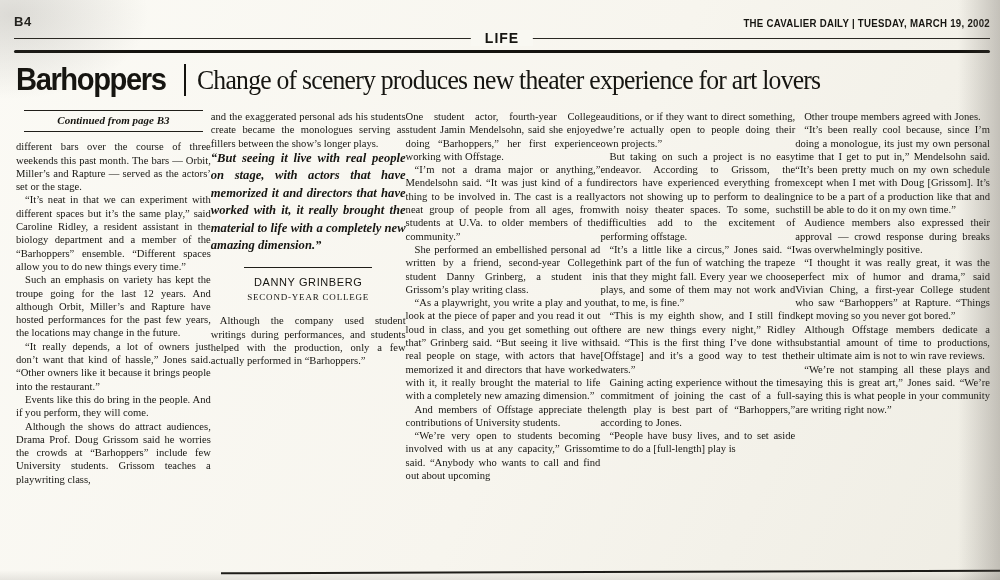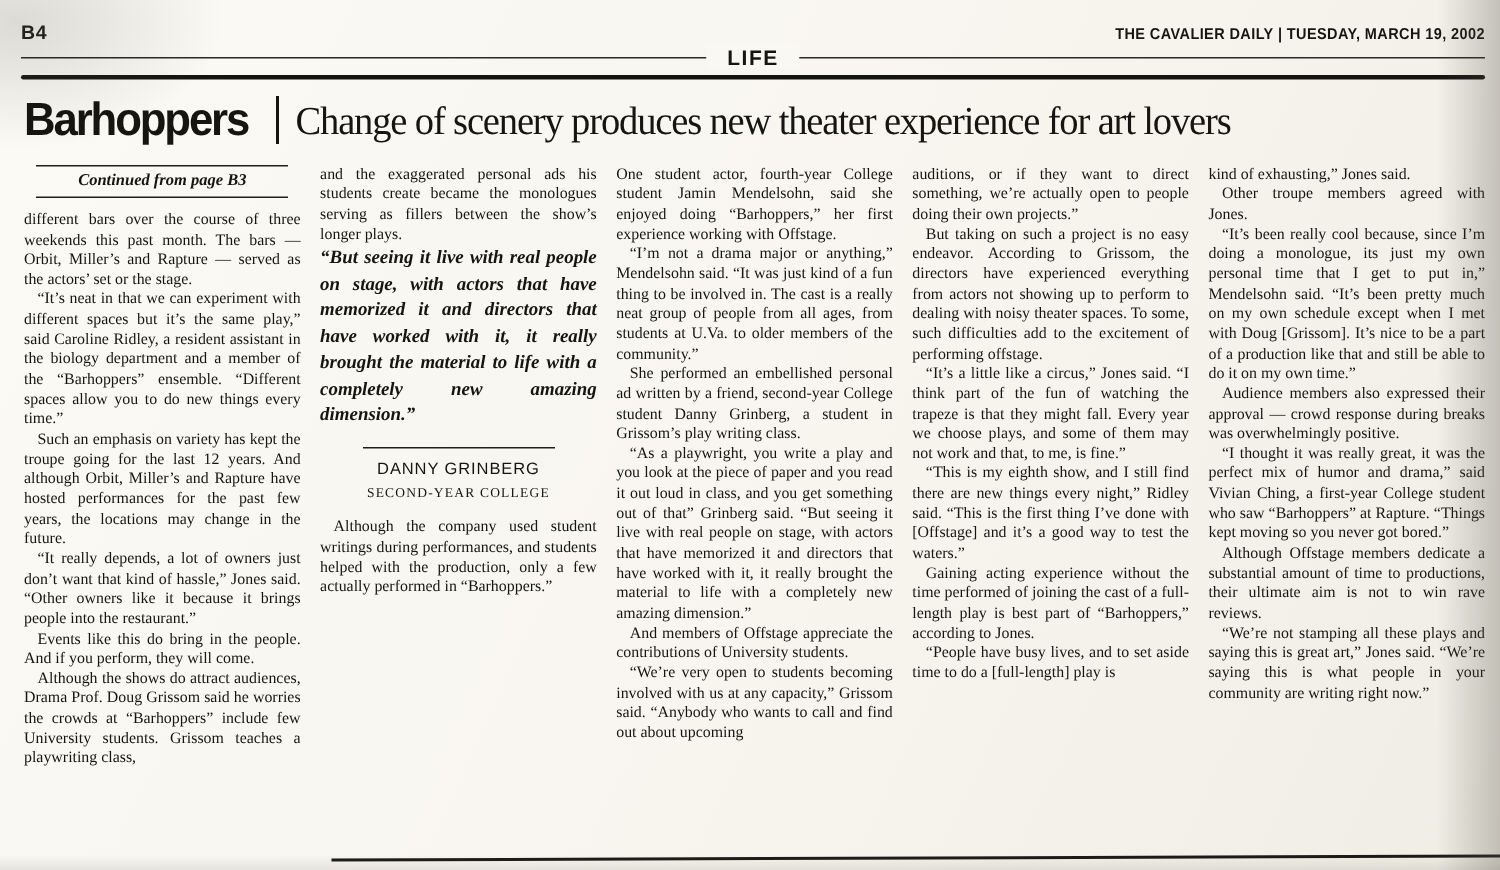--- a/index.html
+++ b/index.html
@@ -64,21 +64,21 @@
     margin:0 11px 0 9px;flex:0 0 auto;
   }
   .headline .title{
     font-family:"Liberation Serif","DejaVu Serif",serif;
     font-size:26.5px;letter-spacing:-.8px;font-weight:500;
     transform:scaleX(.97);transform-origin:left center;
   }
 
   
   .columns{
-    display:flex;gap:13px;padding:8px 10px 0 16px;
+    display:flex;padding:8px 10px 0 16px;
     height:418px;overflow:hidden;
   }
   .col{
     flex:1 1 0;min-width:0;
     font-size:10.6px;line-height:13.3px;text-align:justify;
     hyphens:auto;-webkit-hyphens:auto;
   }
   .col p{margin:0;text-indent:9px;}
   .col p.flush{text-indent:0;}
 
@@ -161,26 +161,25 @@
       <p>“As a playwright, you write a play and you look at the piece of paper and you read it out loud in class, and you get something out of that” Grinberg said. “But seeing it live with real people on stage, with actors that have memorized it and directors that have worked with it, it really brought the material to life with a completely new amazing dimension.”</p>
       <p>And members of Offstage appreciate the contributions of University students.</p>
       <p>“We’re very open to students becoming involved with us at any capacity,” Grissom said. “Anybody who wants to call and find out about upcoming</p>
     </div>
 
     <div class="col">
       <p class="flush">auditions, or if they want to direct something, we’re actually open to people doing their own projects.”</p>
       <p>But taking on such a project is no easy endeavor. According to Grissom, the directors have experienced everything from actors not showing up to perform to dealing with noisy theater spaces. To some, such difficulties add to the excitement of performing offstage.</p>
       <p>“It’s a little like a circus,” Jones said. “I think part of the fun of watching the trapeze is that they might fall. Every year we choose plays, and some of them may not work and that, to me, is fine.”</p>
       <p>“This is my eighth show, and I still find there are new things every night,” Ridley said. “This is the first thing I’ve done with [Offstage] and it’s a good way to test the waters.”</p>
-      <p>Gaining acting experience without the time performed of joining the cast of a full-length play is best part of “Barhoppers,” according to Jones.</p>
+      <p>Gaining acting experience without the time commitment of joining the cast of a full-length play is best part of “Barhoppers,” according to Jones.</p>
       <p>“People have busy lives, and to set aside time to do a [full-length] play is</p>
     </div>
 
     <div class="col">
-      <p class="flush">kind of exhausting,” Jones said.</p>
       <p>Other troupe members agreed with Jones.</p>
       <p>“It’s been really cool because, since I’m doing a monologue, its just my own personal time that I get to put in,” Mendelsohn said. “It’s been pretty much on my own schedule except when I met with Doug [Grissom]. It’s nice to be a part of a production like that and still be able to do it on my own time.”</p>
       <p>Audience members also expressed their approval — crowd response during breaks was overwhelmingly positive.</p>
       <p>“I thought it was really great, it was the perfect mix of humor and drama,” said Vivian Ching, a first-year College student who saw “Barhoppers” at Rapture. “Things kept moving so you never got bored.”</p>
       <p>Although Offstage members dedicate a substantial amount of time to productions, their ultimate aim is not to win rave reviews.</p>
       <p>“We’re not stamping all these plays and saying this is great art,” Jones said. “We’re saying this is what people in your community are writing right now.”</p>
     </div>
 
   </div>
 

